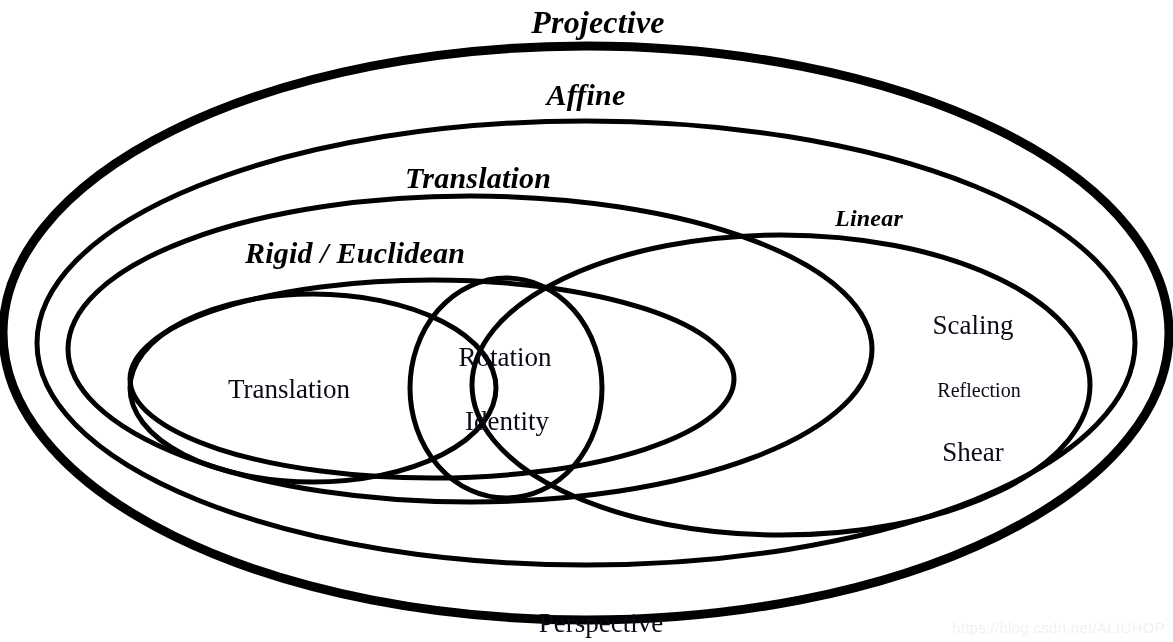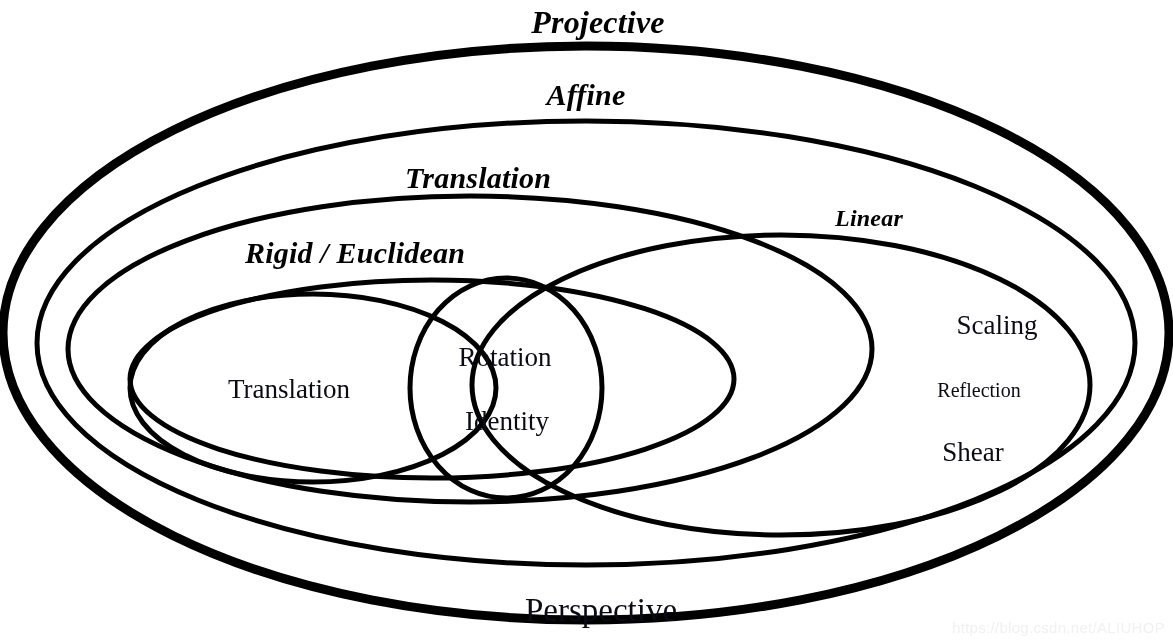--- a/index.html
+++ b/index.html
@@ -91,23 +91,23 @@
 
   <div class="set-title" style="left:869px; top:218px; font-size:24px;">Linear</div>
 
   <div class="member-label" style="left:289px; top:389px; font-size:27px;">Translation</div>
 
   <div class="member-label" style="left:505px; top:357px; font-size:27px;">Rotation</div>
 
   <div class="member-label" style="left:507px; top:421px; font-size:27px;">Identity</div>
 
 
-  <div class="member-label" style="left:973px; top:325px; font-size:27px;margin-left:24px;">Scaling</div>
+  <div class="member-label" style="left:973px; top:325px; font-size:27px;">Scaling</div>
 
   <div class="member-label" style="left:979px; top:390px; font-size:20px;">Reflection</div>
 
   <div class="member-label" style="left:973px; top:452px; font-size:27px;">Shear</div>
 
-  <div class="member-label" style="left:601px; top:610px; font-size:33px;">Perspective</div>
+  <div class="member-label" style="left:601px; top:623px; font-size:27px;">Perspective</div>
 
   <div id="watermark">https://blog.csdn.net/ALIUHOP</div>
 
 </div>
 
 </body></html>

